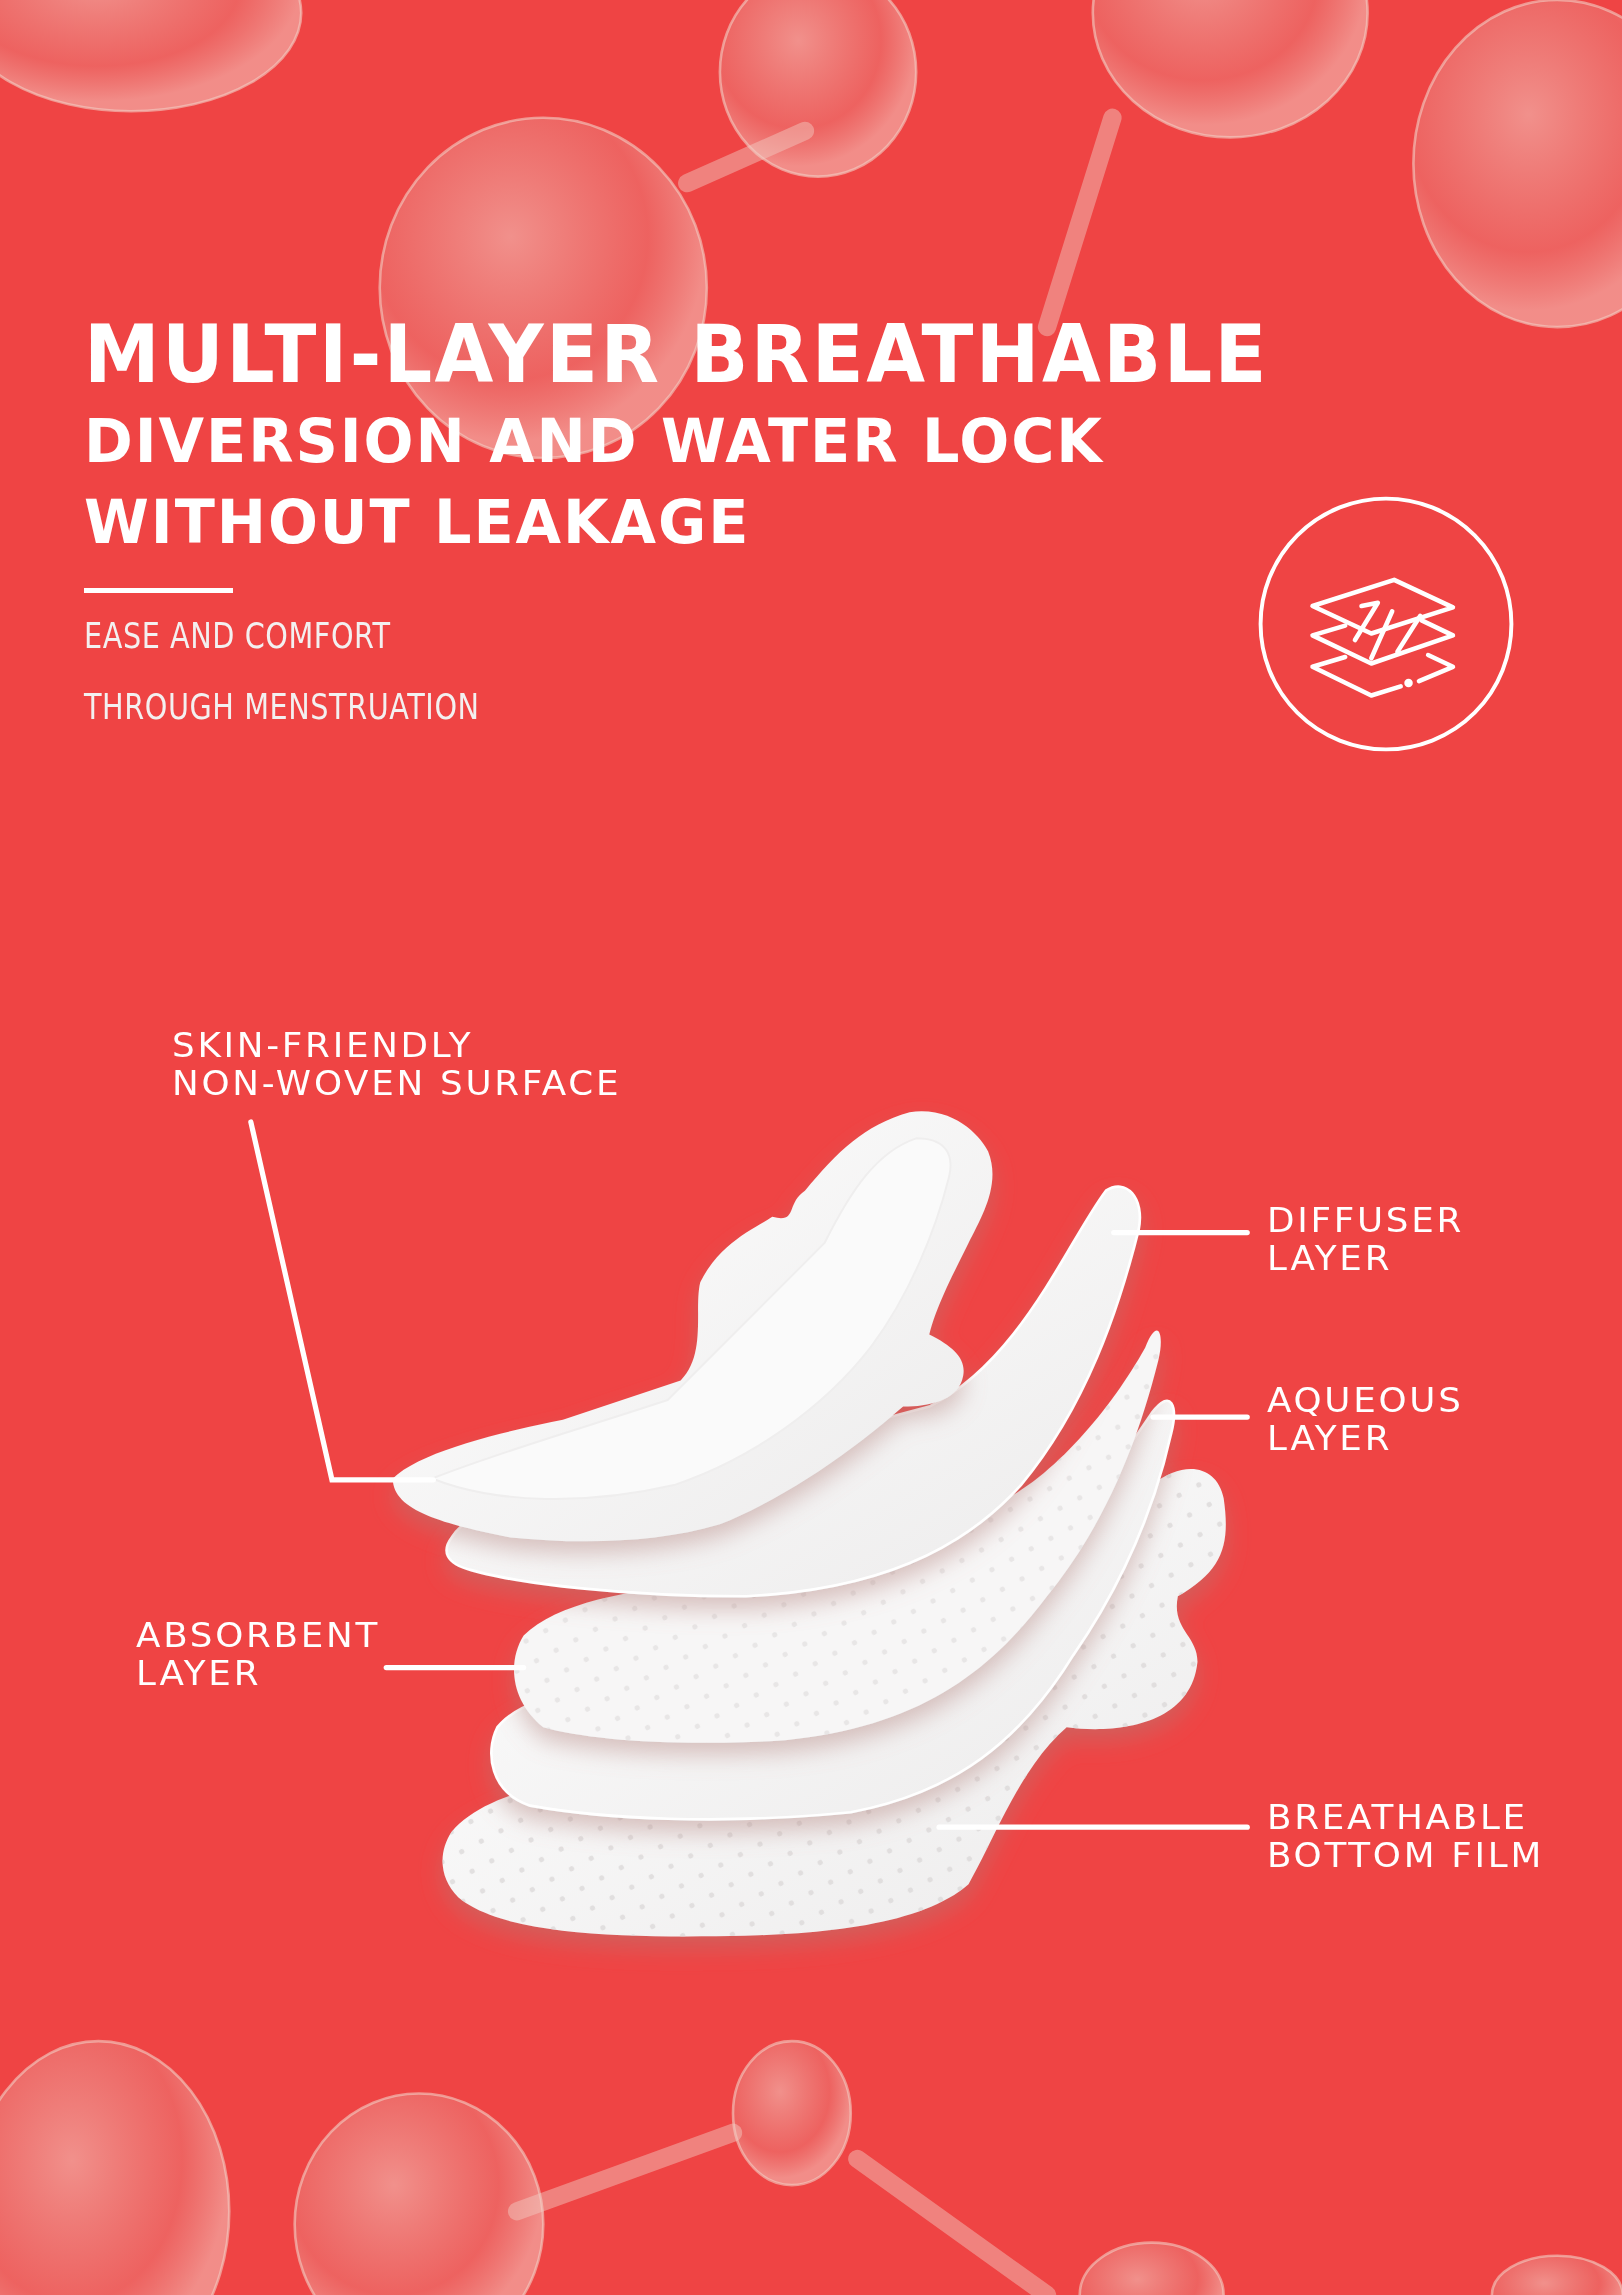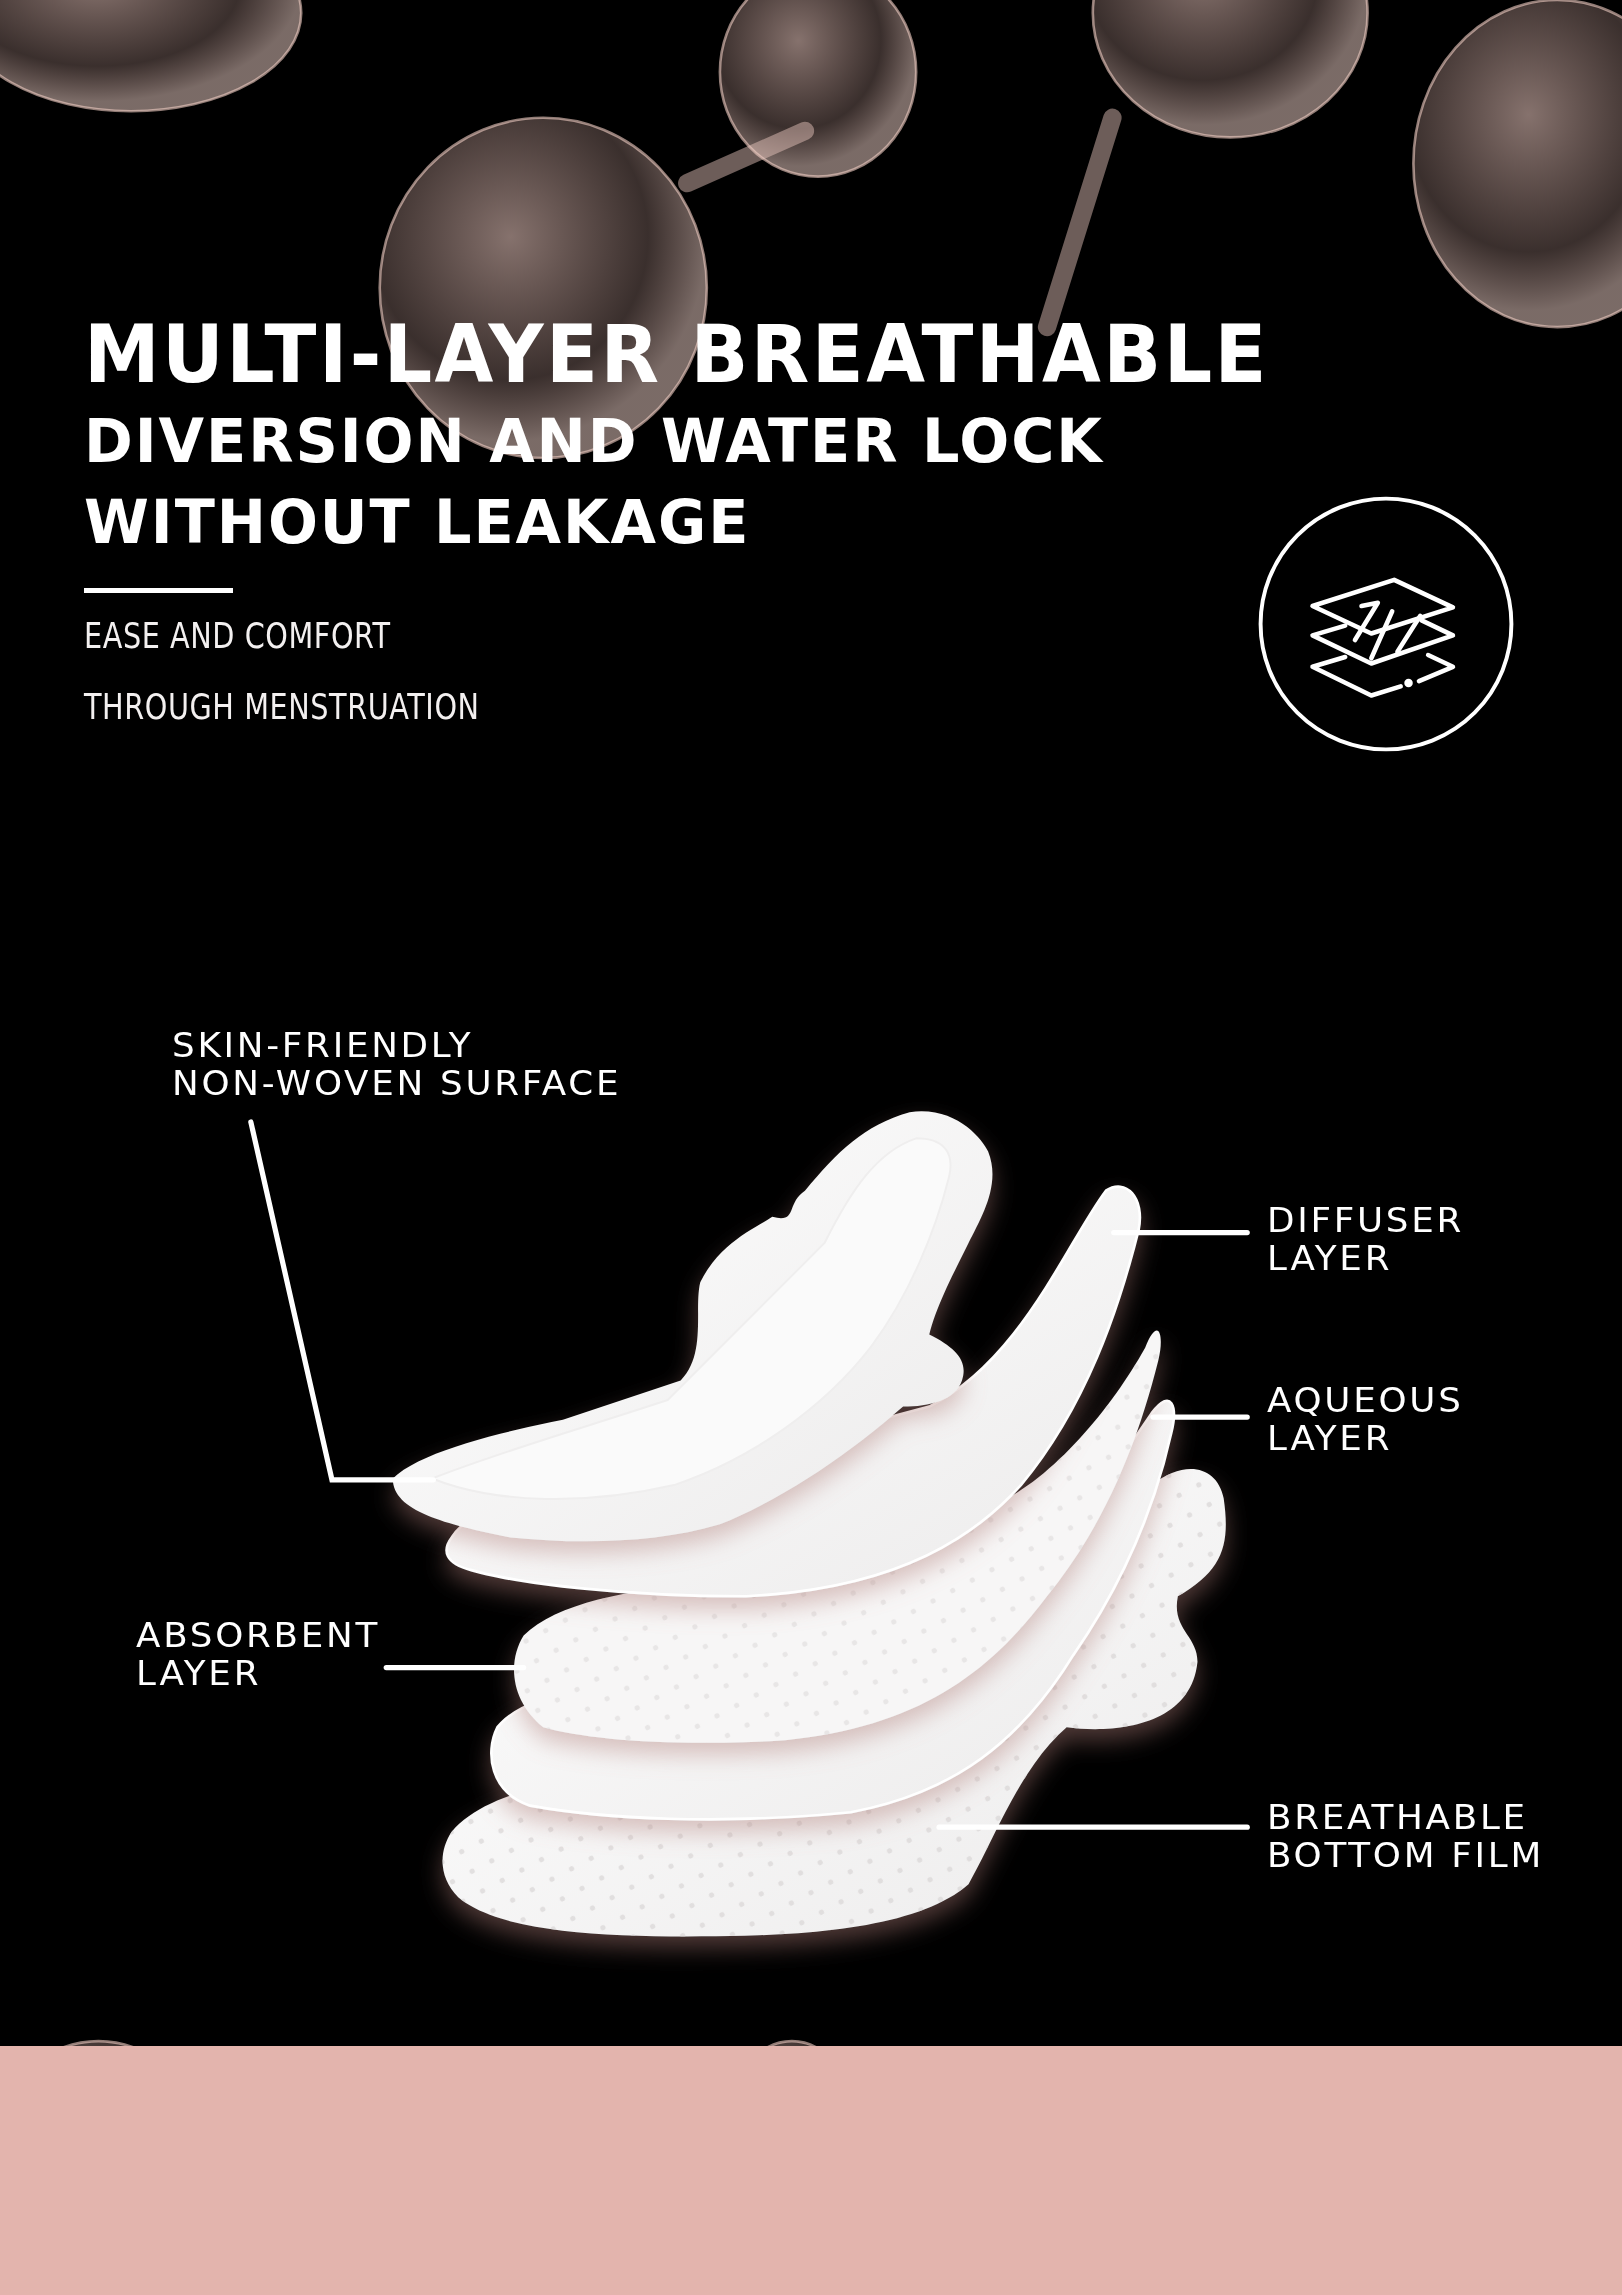--- a/index.html
+++ b/index.html
@@ -1,17 +1,17 @@
 <!DOCTYPE html>
 <html style="font-size:10.5px"><head>
 <meta charset="utf-8">
 <style>
   html, body { margin:0; padding:0; }
   body { width:1623px; height:2295px; overflow:hidden; background:#e3b4ad; font-family:"Liberation Sans", sans-serif; }
-  .page { position:relative; width:1623px; height:2046px; background:#000000; overflow:hidden; }
+  .page { position:relative; width:1623px; height:2295px; background:#ef4444; overflow:hidden; }
   .bg-molecules { position:absolute; left:0; top:0; width:1623px; height:2295px; }
   .headline { position:absolute; left:84px; color:#ffffff; font-family:"DejaVu Sans", sans-serif; font-weight:bold; white-space:nowrap; transform-origin:left top; }
   .h1 { top:308px; font-size:80px; letter-spacing:2.6px; transform:scaleX(0.95); }
   .h2 { top:406px; font-size:60px; letter-spacing:2px; transform:scaleX(0.98); }
   .h3 { top:487px; font-size:60px; letter-spacing:2px; transform:scaleX(0.98); }
   .divider { position:absolute; left:84px; top:588px; width:149px; height:5.2px; background:#ffffff; }
   .subline { position:absolute; left:84px; color:#f3f0f0; font-family:"DejaVu Sans", sans-serif; font-size:35px; letter-spacing:0.7px; white-space:nowrap; transform-origin:left top; transform:scaleX(0.82); }
   .s1 { top:616px; }
   .s2 { top:687px; }
   .layers-badge { position:absolute; left:1257px; top:495px; width:258px; height:258px; }

